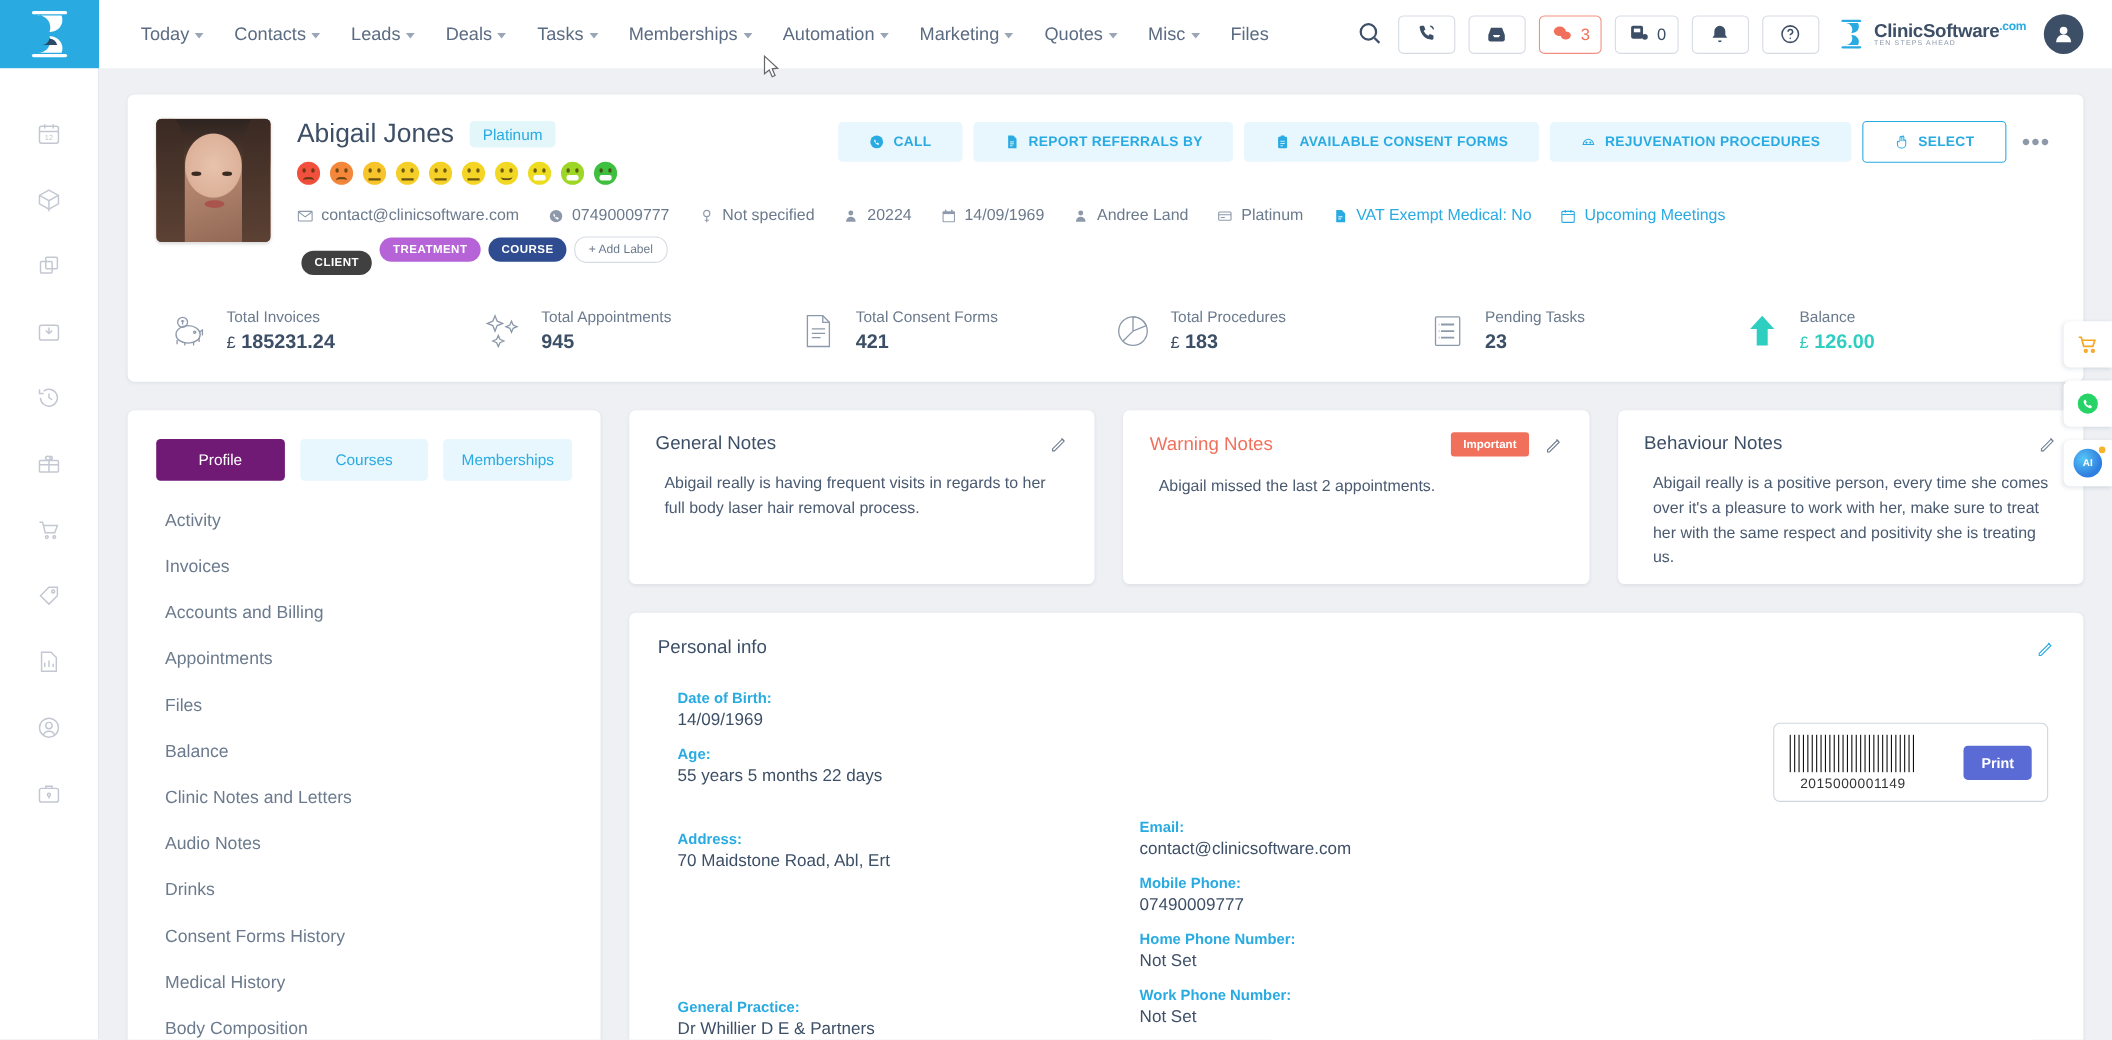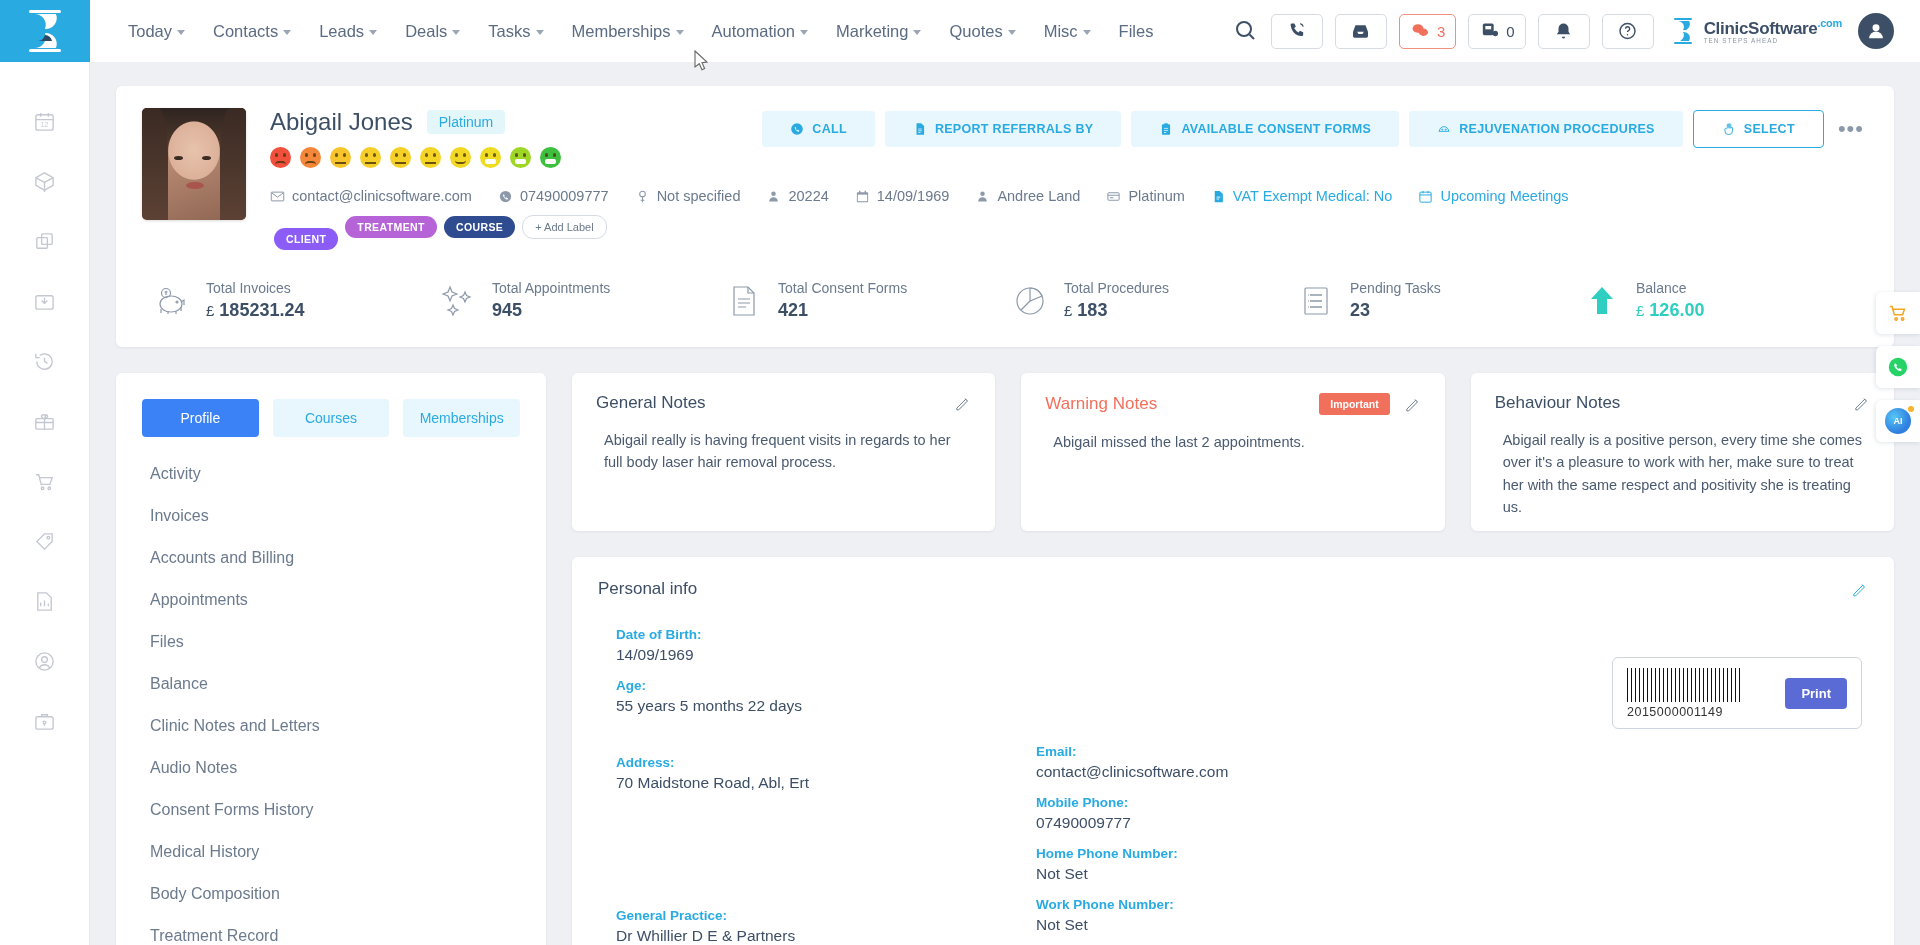--- a/index.html
+++ b/index.html
@@ -117,21 +117,21 @@
   .mouth.open { background: #fff; border: none; height: 5px; border-radius: 2px; bottom: 4px; }
 
   .meta-row { display: flex; align-items: center; flex-wrap: wrap; gap: 0; margin-top: 20px; }
   .meta { display: flex; align-items: center; gap: 7px; font-size: 14.5px; color: #6b7a8d; margin-right: 26px; white-space: nowrap; }
   .meta svg { width: 15px; height: 15px; fill: #8d99aa; }
   .meta.link { color: #29abe2; cursor: pointer; }
   .meta.link svg { fill: #29abe2; }
 
   .labels { display: flex; align-items: center; gap: 7px; margin-left: 4px; }
   .lbl { font-size: 10.5px; font-weight: 700; color: #fff; border-radius: 11px; padding: 5px 12px; letter-spacing: .4px; }
-  .lbl.client { background: #8b5cf6; margin-top: 24px; }
+  .lbl.client { background: #404040; margin-top: 24px; }
   .lbl.treatment { background: #b563d6; }
   .lbl.course { background: #2e4c8f; }
   .lbl.add { background: #fff; color: #6b7a8d; border: 1px solid #d6dbe3; font-weight: 400; letter-spacing: 0; font-size: 11px; cursor: pointer; }
 
   
   .actions { position: absolute; right: 26px; top: 24px; display: flex; align-items: center; gap: 10px; }
   .act {
     background: #e8f6fe; color: #29abe2; font-size: 12.5px; font-weight: 700; letter-spacing: .3px;
     padding: 11px 28px; border-radius: 4px; display: flex; align-items: center; gap: 8px; cursor: pointer;
     white-space: nowrap;
@@ -153,21 +153,21 @@
   
   .lower { display: flex; gap: 26px; margin: 26px; margin-top: 26px; align-items: flex-start; }
   .left-col { width: 430px; flex: none; }
   .right-col { flex: 1; min-width: 0; }
 
   .tabs { display: flex; gap: 14px; padding: 26px 26px 0 26px; }
   .tab {
     flex: 1; text-align: center; font-size: 14px; padding: 11px 6px; border-radius: 4px;
     color: #29abe2; background: #e8f6fe; cursor: pointer; font-weight: 400;
   }
-  .tab.active { background: #3b82f6; color: #fff; }
+  .tab.active { background: #701a75; color: #fff; }
   .menu { padding: 16px 0 10px 0; }
   .menu-item {
     padding: 12px 34px; font-size: 16px; color: #6b7a8d; cursor: pointer;
   }
 
   .notes-row { display: flex; gap: 26px; }
   .note-card { flex: 1; min-width: 0; padding: 20px 24px; height: 158px; position: relative; }
   .note-head { display: flex; align-items: center; }
   .note-title { font-size: 17px; color: #3d4f66; }
   .note-title.warn { color: #f1705c; }
@@ -185,21 +185,21 @@
   .pi-lbl { font-size: 13.5px; color: #29abe2; font-weight: 700; margin-top: 14px; }
   .pi-lbl:first-child { margin-top: 0; }
   .pi-val { font-size: 15.5px; color: #3d4f66; margin-top: 4px; }
   .pi-gap { height: 26px; }
 
   .barcode-box {
     position: absolute; right: 6px; top: 30px; width: 250px; height: 72px;
     border: 1px solid #cfd5de; border-radius: 6px; display: flex; align-items: center;
     padding: 0 14px; gap: 14px;
   }
-  .bc { display: flex; flex-direction: column; align-items: flex-start; }
+  .bc { display: flex; flex-direction: column; align-items: center; }
   .bc-lines { display: flex; align-items: flex-end; height: 34px; gap: 1px; }
   .bc-lines i { display: block; background: #111; height: 34px; }
   .bc-num { font-size: 12.5px; color: #333; margin-top: 3px; letter-spacing: .5px; }
   .print-btn {
     background: #5b6bd6; color: #fff; font-size: 13px; font-weight: 700; padding: 8px 16px;
     border-radius: 4px; cursor: pointer; margin-left: auto;
   }
 
   
   .float-rail { position: absolute; right: 0; top: 230px; display: flex; flex-direction: column; gap: 12px; z-index: 15; }
@@ -692,20 +692,21 @@
       </div>
       <div class="menu">
         <div class="menu-item">Activity</div>
         <div class="menu-item">Invoices</div>
         <div class="menu-item">Accounts and Billing</div>
         <div class="menu-item">Appointments</div>
         <div class="menu-item">Files</div>
         <div class="menu-item">Balance</div>
         <div class="menu-item">Clinic Notes and Letters</div>
         <div class="menu-item">Audio Notes</div>
+        <div class="menu-item">Drinks</div>
         <div class="menu-item">Consent Forms History</div>
         <div class="menu-item">Medical History</div>
         <div class="menu-item">Body Composition</div>
         <div class="menu-item">Treatment Record</div>
 
       </div>
     </div>
 
     <div class="right-col">
       <div class="notes-row">

